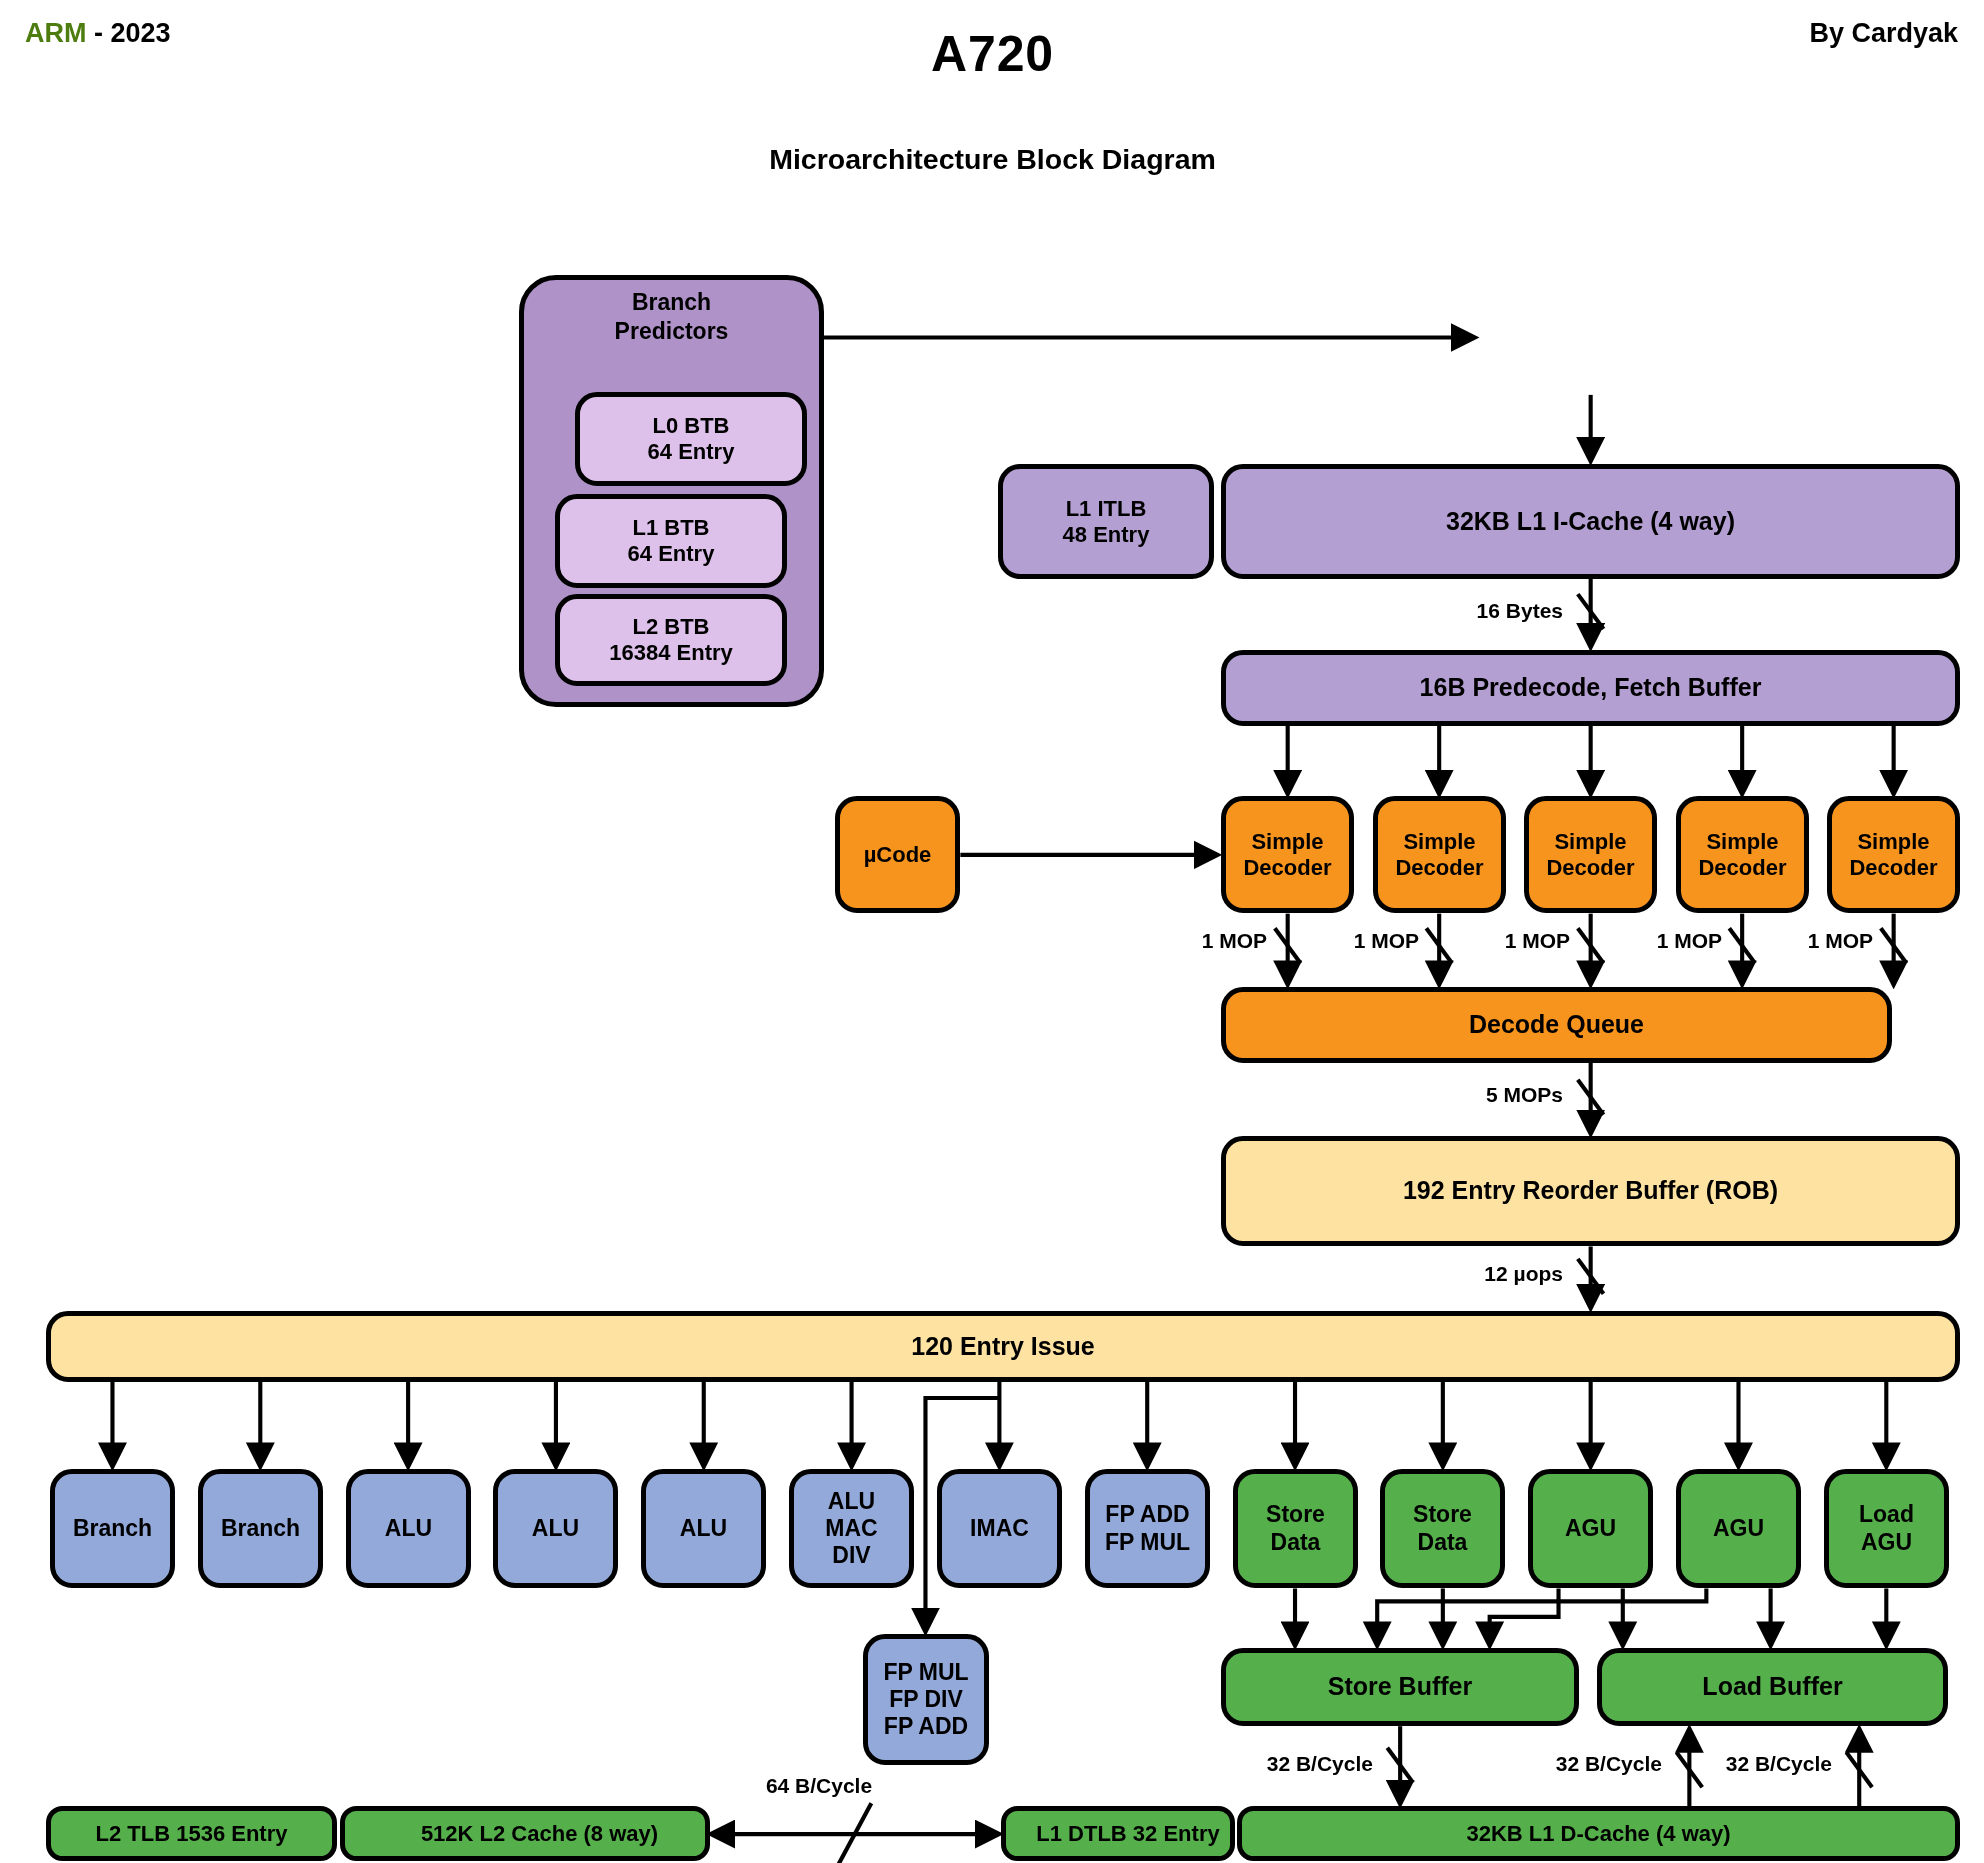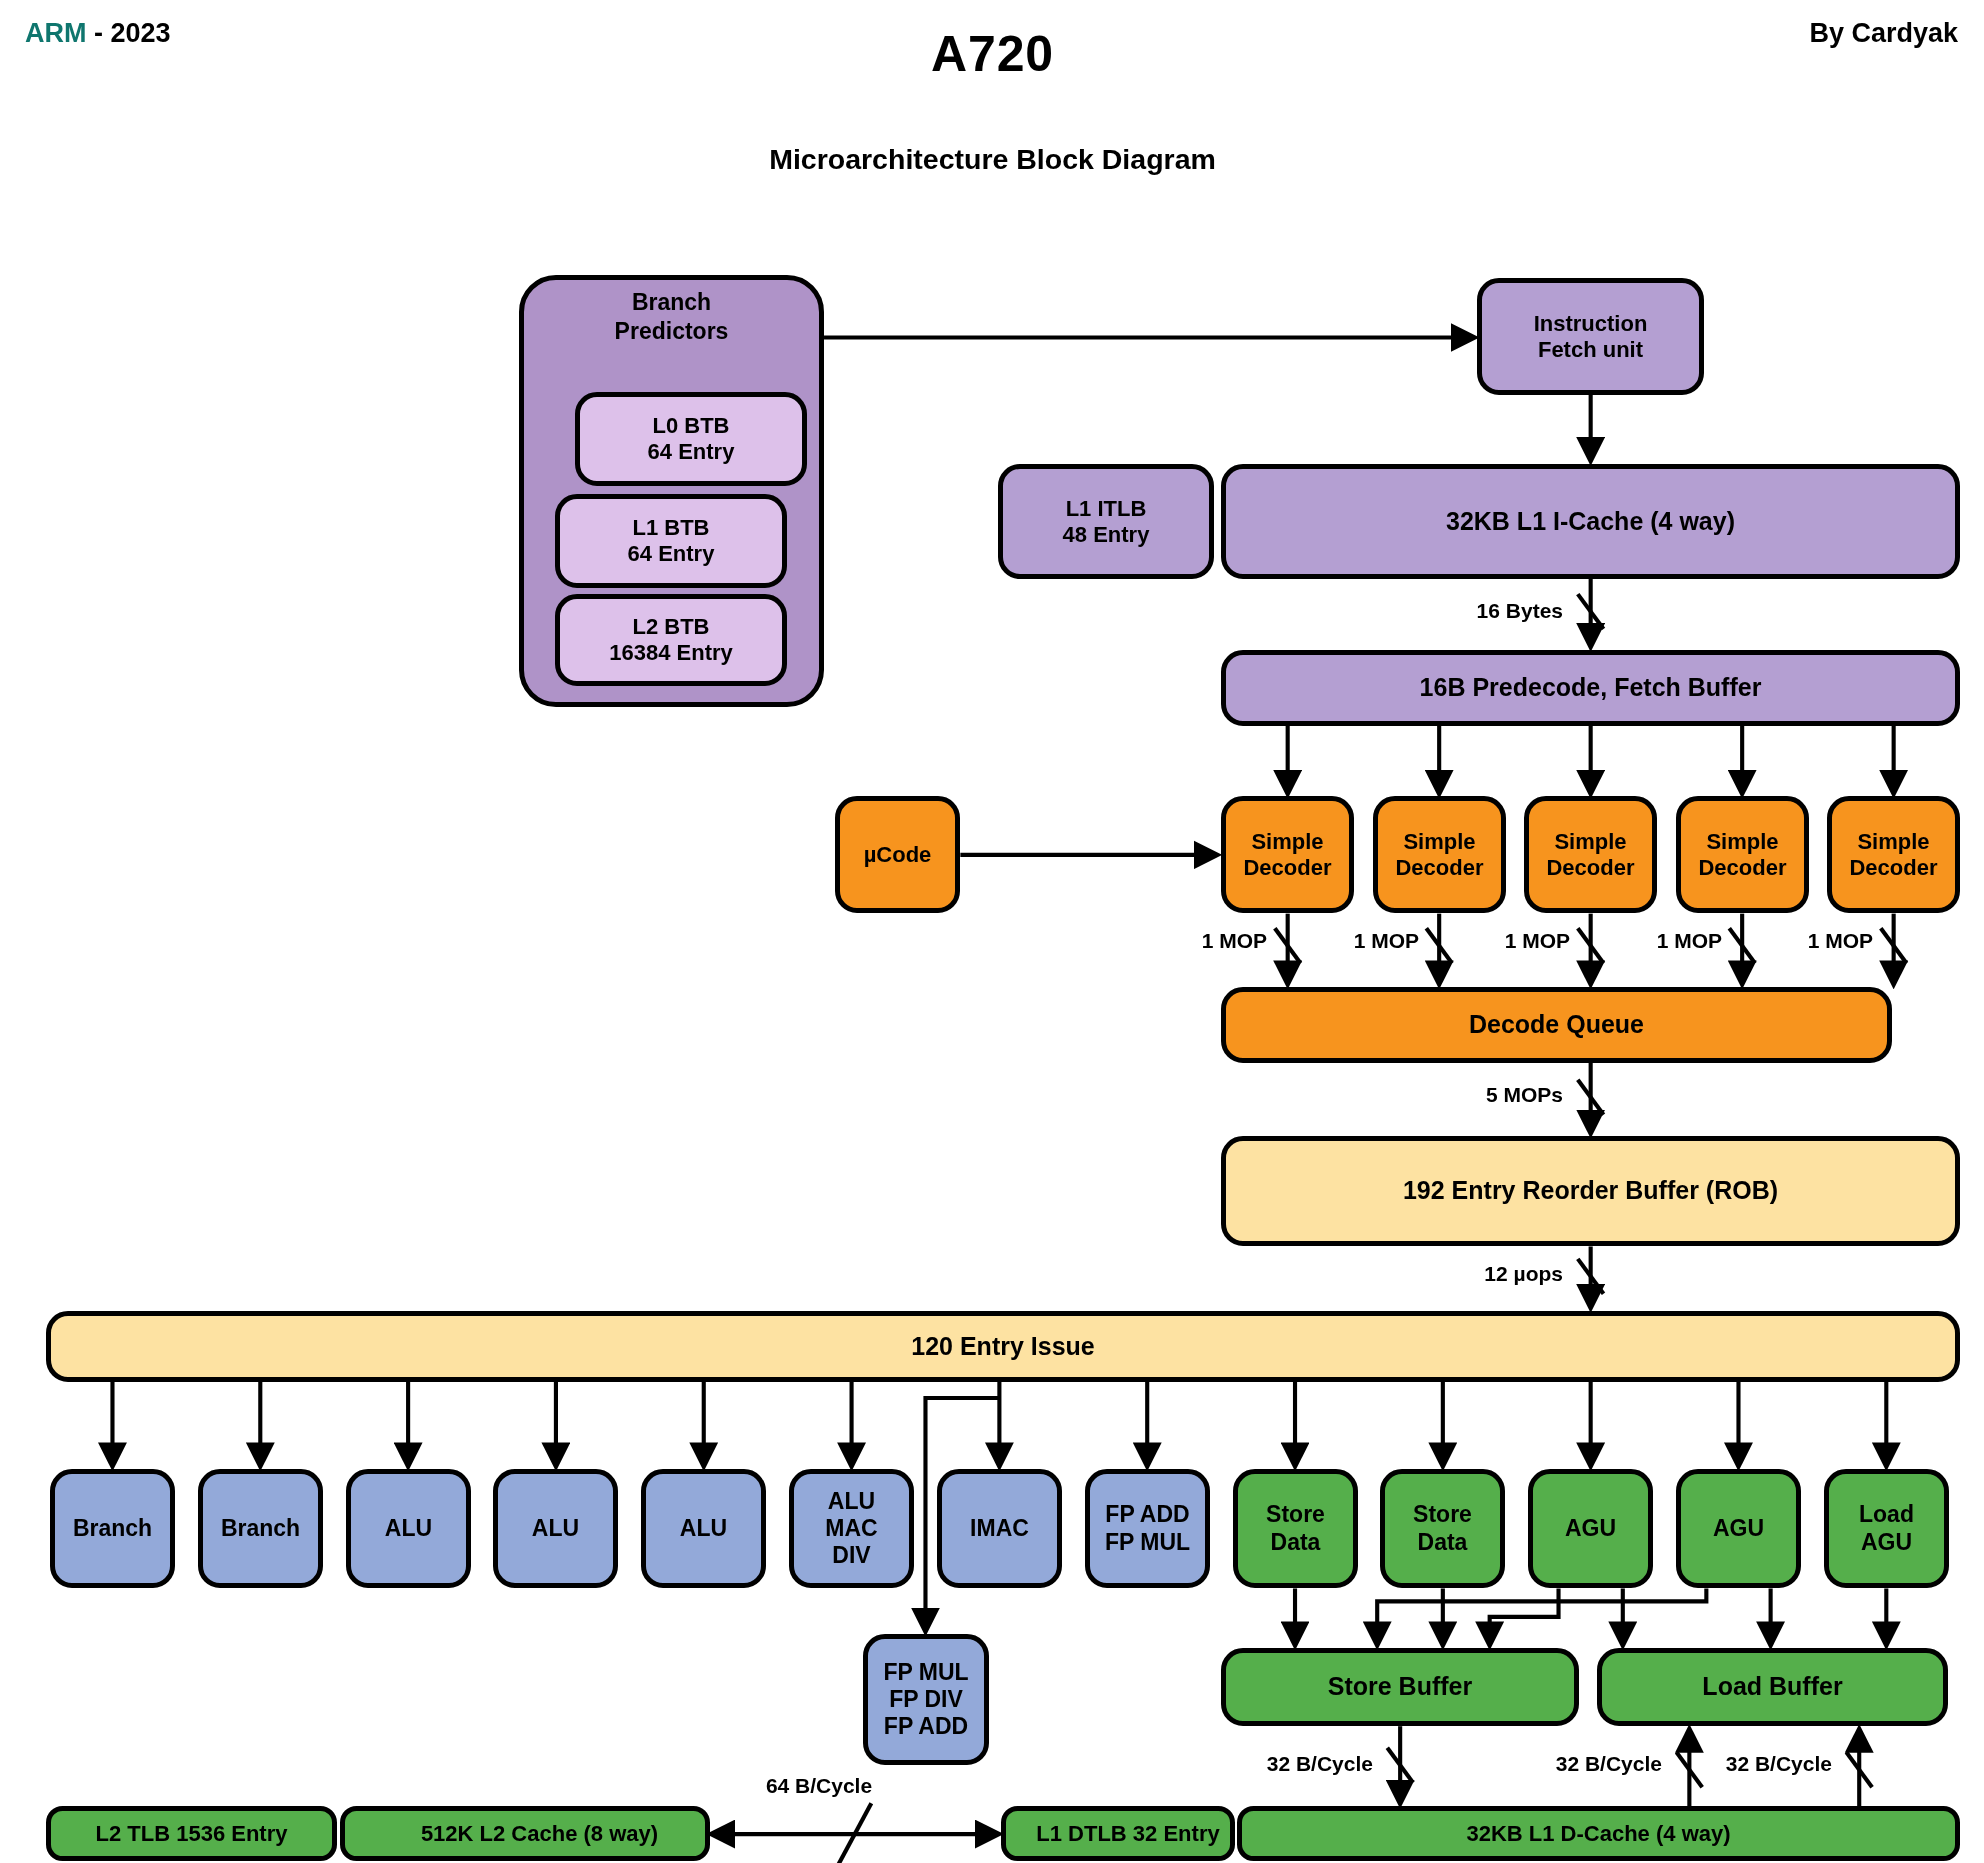--- a/index.html
+++ b/index.html
@@ -17,21 +17,21 @@
   .orange {background:#f7941e;}
   .yellow {background:#fde2a2;}
   .blue   {background:#93a9d9;}
   .green  {background:#55af4b;}
   .r80{border-radius:37px;}
   .bus{position:absolute;font-size:21px;line-height:1;white-space:nowrap;}
   .bus.center{text-align:center;}
   #bp-title{position:absolute;left:519px;top:288px;width:305px;text-align:center;
             font-size:23px;line-height:1.25;white-space:pre-line;}
   #arm-line{position:absolute;left:25px;top:18.4px;font-size:27px;}
-  #arm-line .brand{color:#0f766e;}
+  #arm-line .brand{color:#4d7c0f;}
   #page-title{position:absolute;left:0;top:28.5px;width:100%;text-align:center;font-size:50px;line-height:1;letter-spacing:0.9px;}
   #page-subtitle{position:absolute;left:0;top:143px;width:100%;text-align:center;font-size:28.5px;}
   #credit{position:absolute;right:27px;top:18.4px;font-size:27px;}
 </style>
 </head>
 <body>
 
 <div id="stage">
 
   <svg id="wires" viewBox="0 0 4324 4060">
@@ -127,24 +127,20 @@
   </div>
   <div class="box purpleL" style="left:555px;top:494px;width:232px;height:94px;">
     <span class="lbl">L1 BTB
 64 Entry</span>
   </div>
   <div class="box purpleL" style="left:555px;top:594px;width:232px;height:92px;">
     <span class="lbl">L2 BTB
 16384 Entry</span>
   </div>
 
-  <div class="box purpleM" style="left:1477px;top:278px;width:227px;height:117px;">
-    <span class="lbl">Instruction
-Fetch unit</span>
-  </div>
   <div class="box purpleM" style="left:998px;top:464px;width:216px;height:115px;">
     <span class="lbl">L1 ITLB
 48 Entry</span>
   </div>
   <div class="box purpleM wide" style="left:1221px;top:464px;width:739px;height:115px;">
     <span class="lbl">32KB L1 I-Cache (4 way)</span>
   </div>
   <div class="box purpleM wide" style="left:1221px;top:650px;width:739px;height:76px;">
     <span class="lbl">16B Predecode, Fetch Buffer</span>
   </div>

